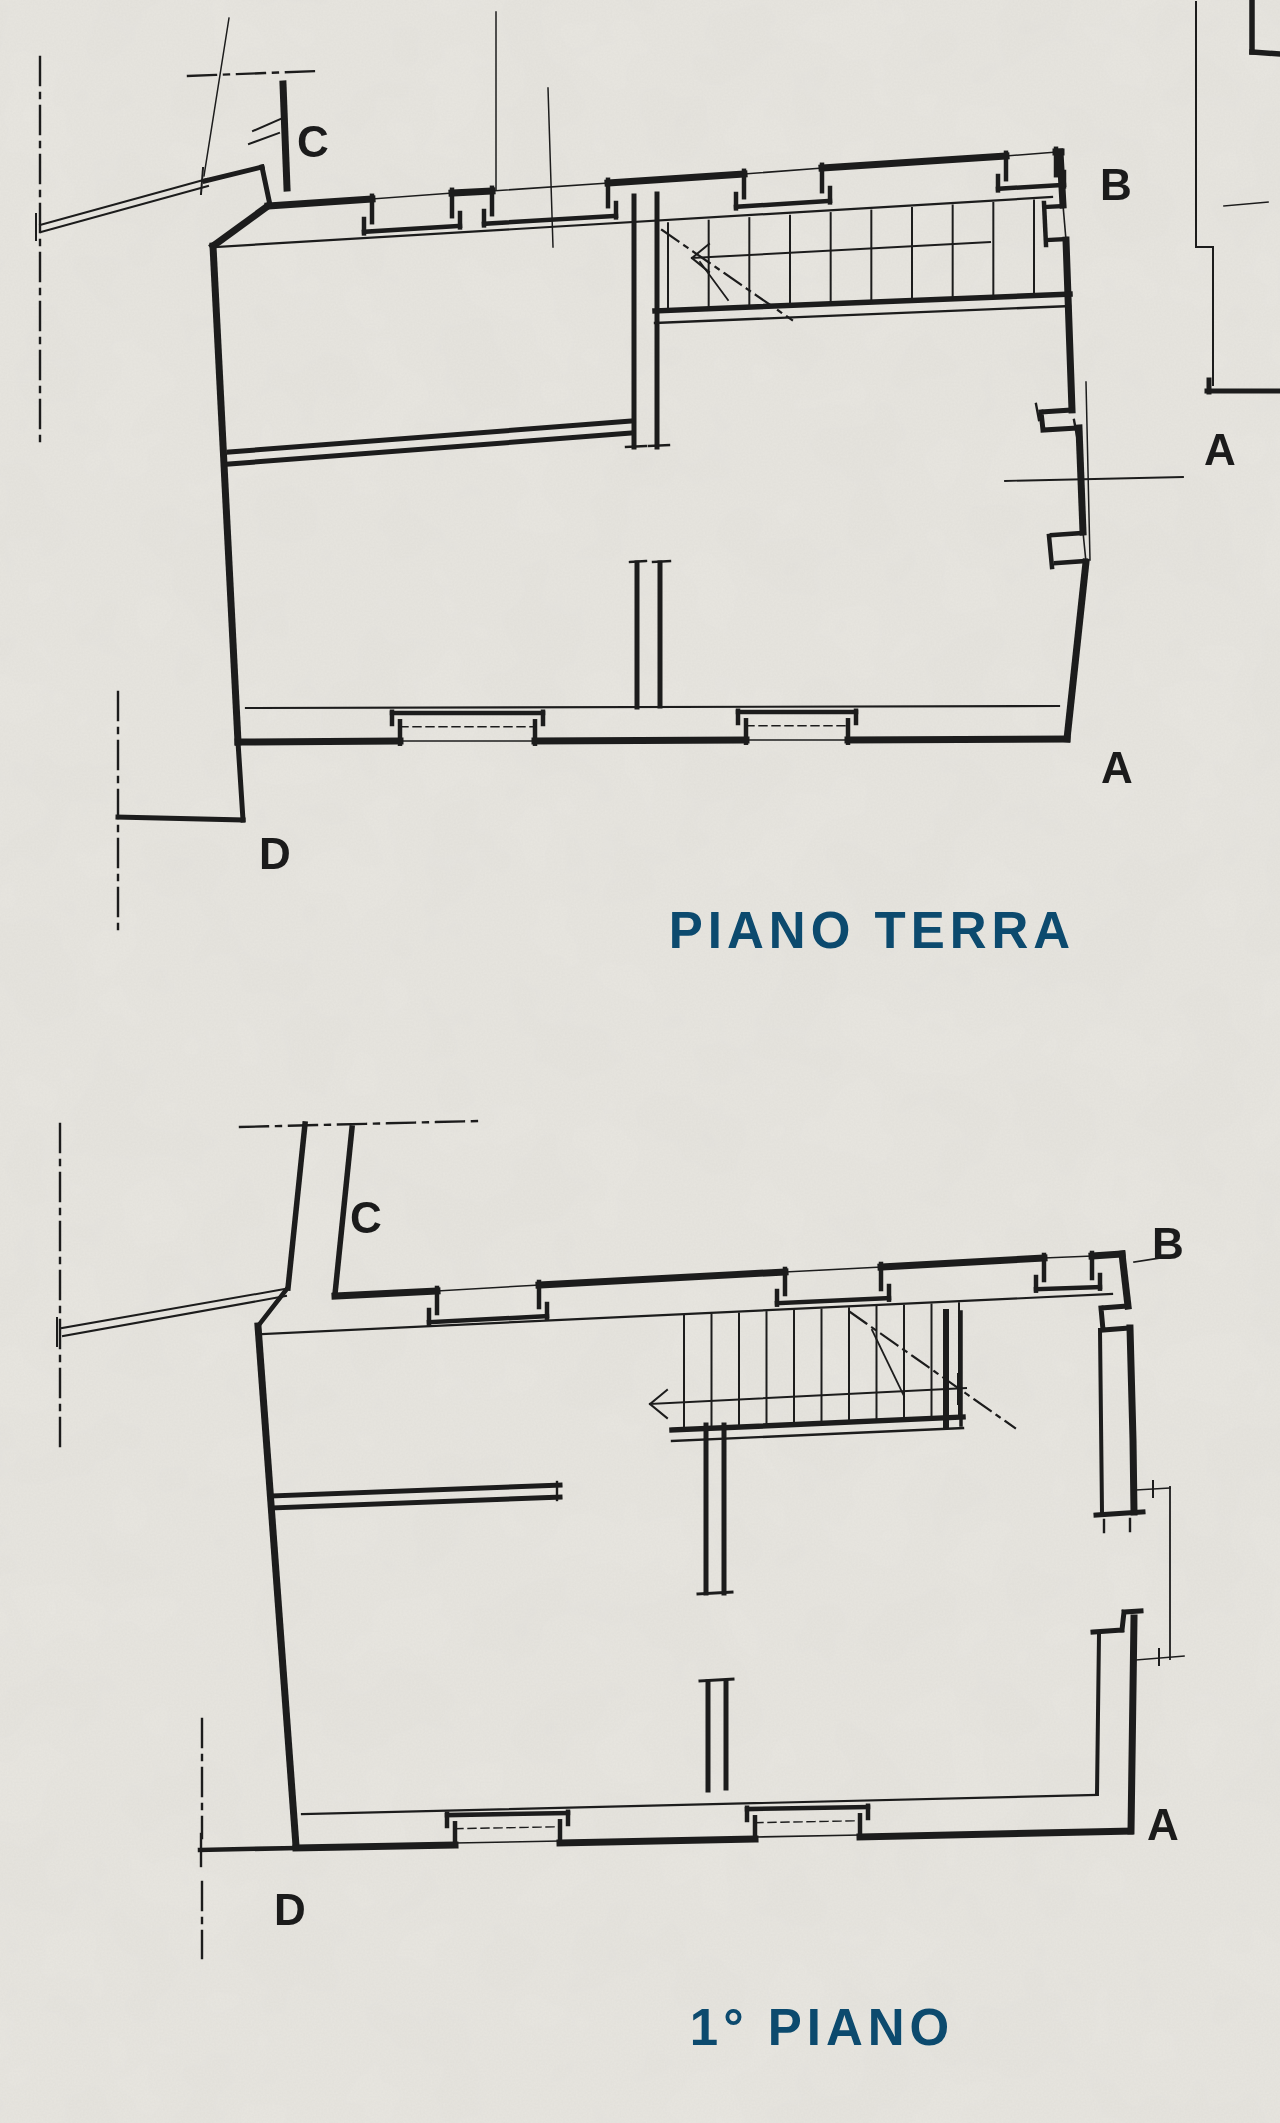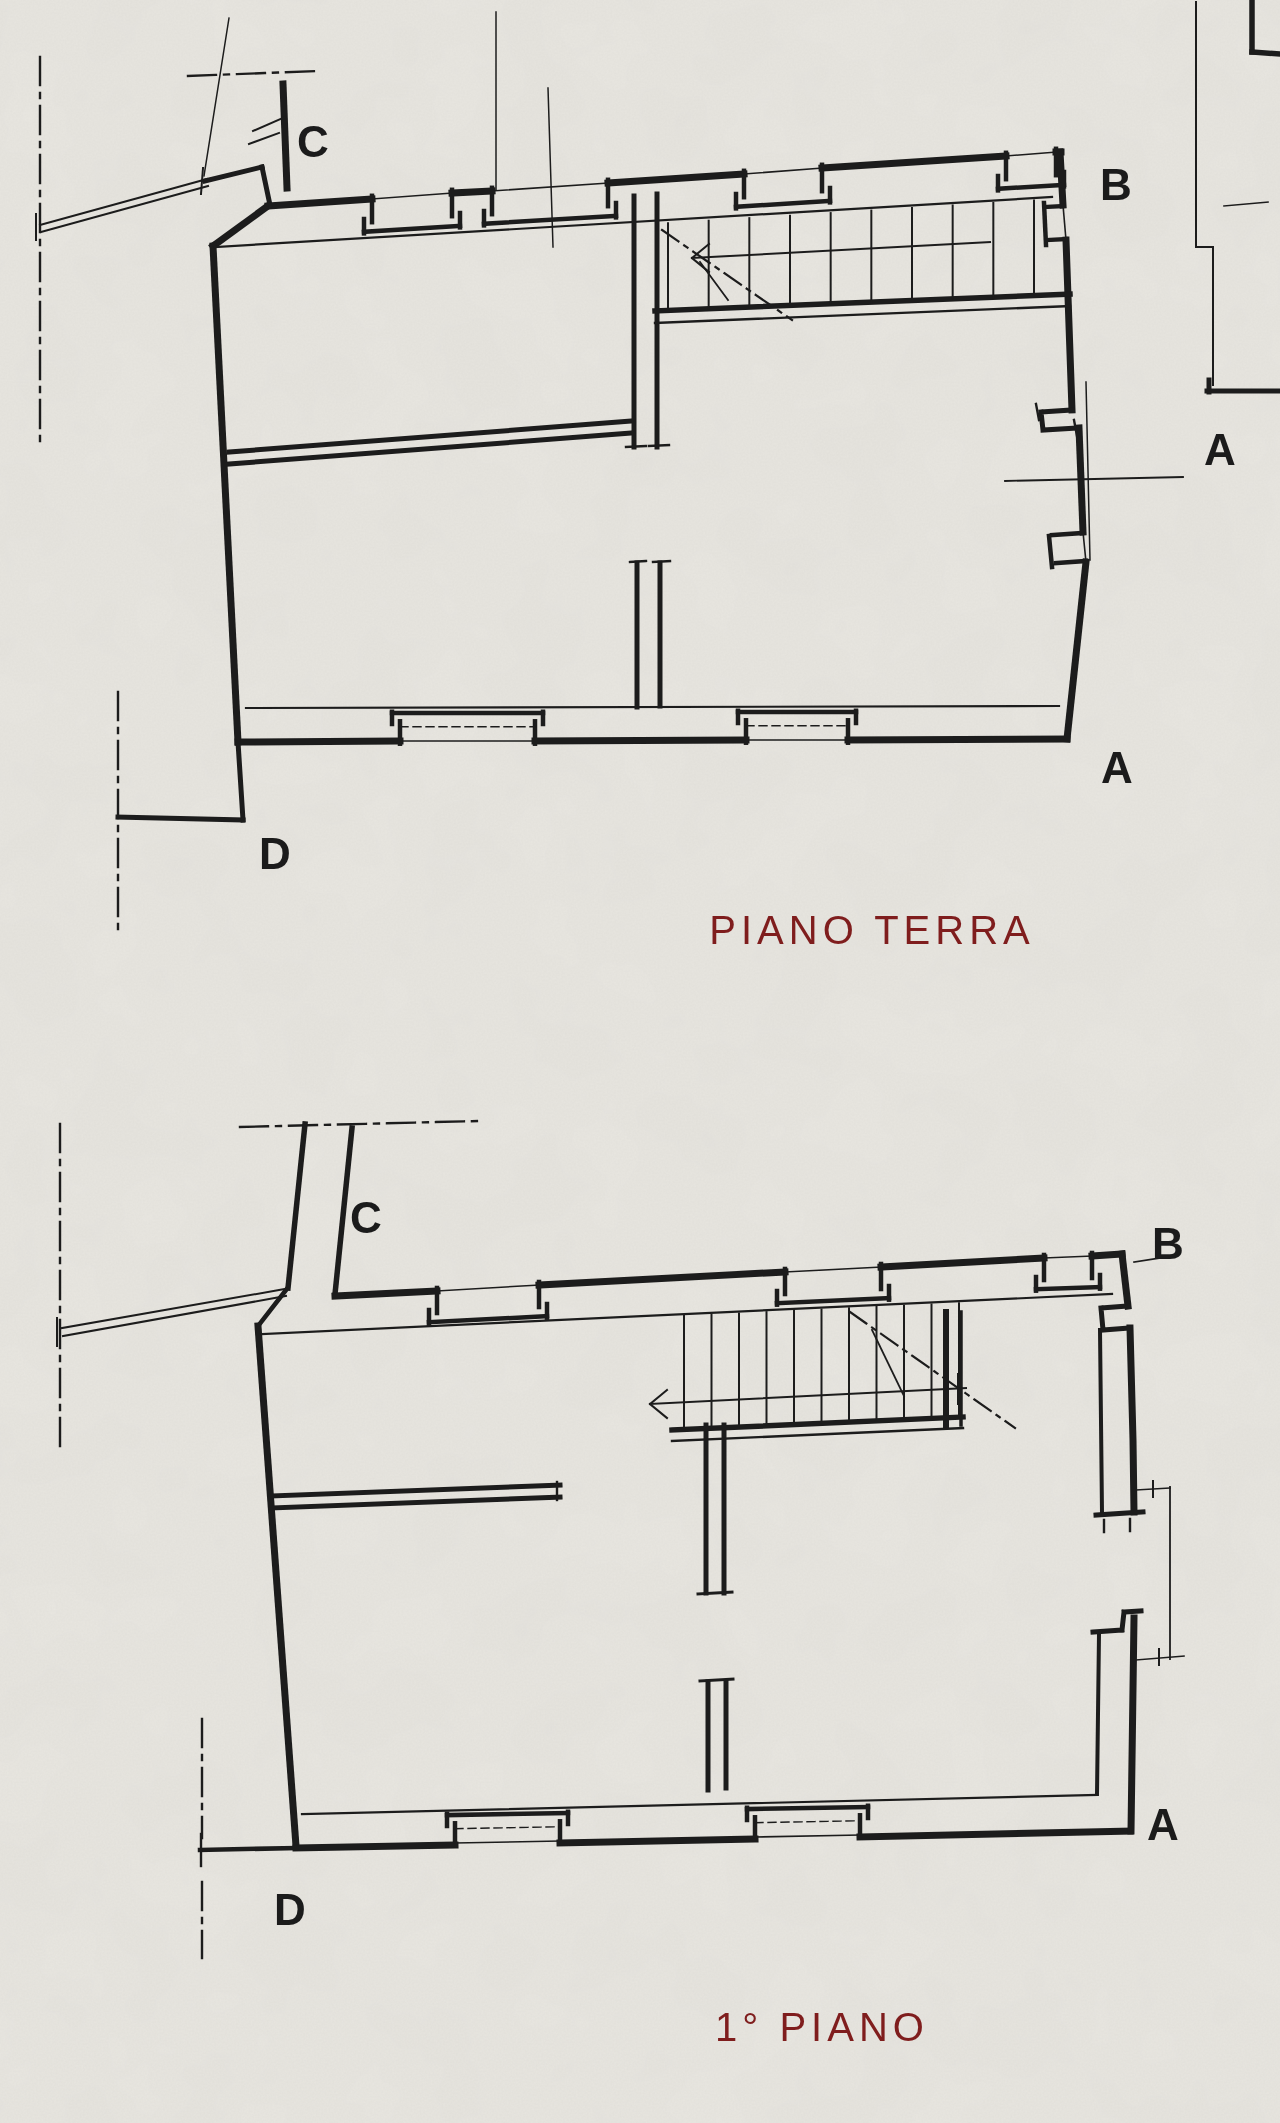--- a/index.html
+++ b/index.html
@@ -18,23 +18,23 @@
     font-weight:700;
     font-size:44px;
     color:#1b1b1b;
     letter-spacing:0;
     line-height:1;
     user-select:none;
   }
   .plan-title{
     position:absolute;
     transform:translate(-50%,-50%);
-    font-weight:400;
-    font-size:40px;
-    color:#7f1d1d;
+    font-weight:700;
+    font-size:51px;
+    color:#0c4a6e;
     letter-spacing:5px;
     line-height:1;
     white-space:nowrap;
     user-select:none;
   }
 </style>
 </head>
 <body>
 
 <div class="page">

